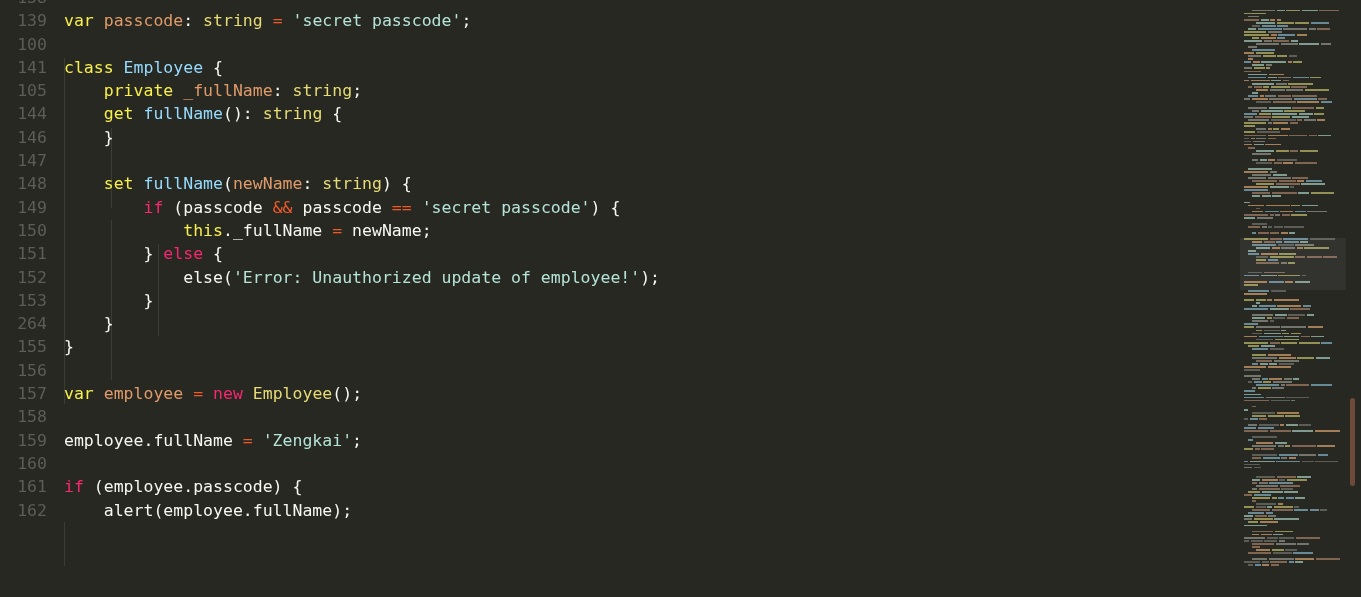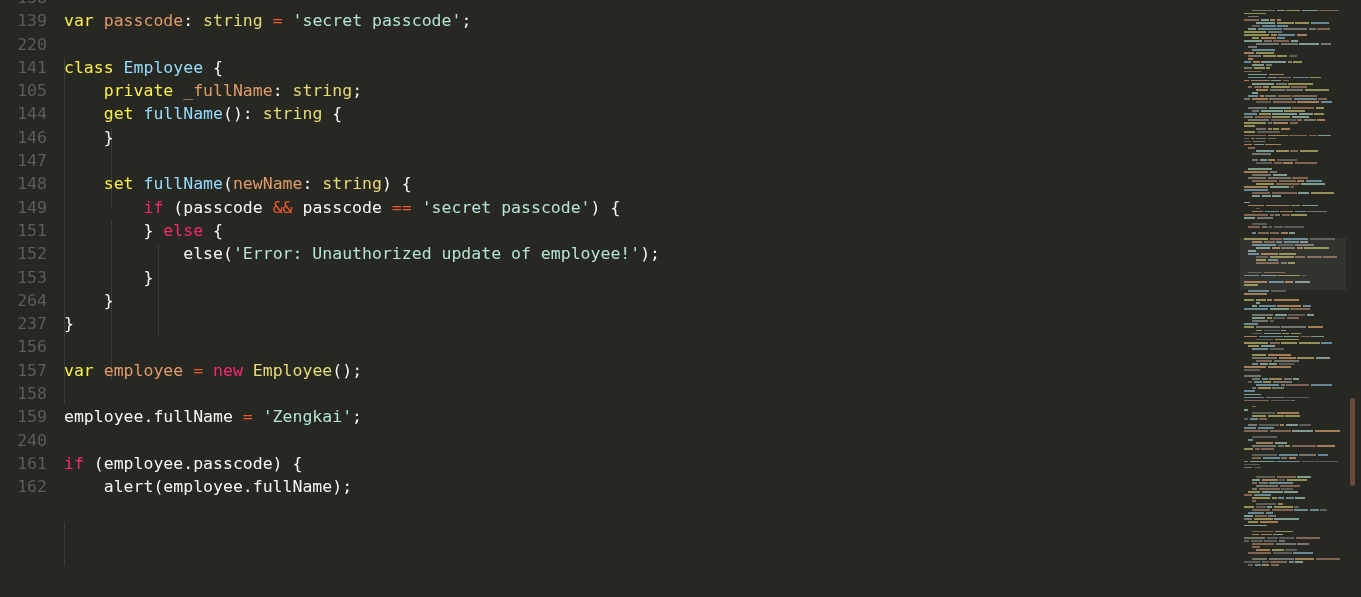--- a/index.html
+++ b/index.html
@@ -151,38 +151,39 @@
     <div class="indent-guides">
       <div class="iguide" style="left:64px;  top:58px;  height:346px;"></div>
       <div class="iguide" style="left:111px; top:128px; height:80px;"></div>
       <div class="iguide" style="left:111px; top:220px; height:160px;"></div>
       <div class="iguide" style="left:158px; top:244px; height:92px;"></div>
       <div class="iguide" style="left:64px;  top:522px; height:44px;"></div>
     </div>
     <div id="code-lines" style="margin-top: -14px;">
         <div class="code-line"><span class="gutter">138</span><span class="code-text"></span></div>
         <div class="code-line"><span class="gutter">139</span><span class="code-text"><span class="t-kw">var</span><span class="t-punc"> </span><span class="t-var">passcode</span><span class="t-punc">: </span><span class="t-type">string</span><span class="t-punc"> </span><span class="t-op">=</span><span class="t-punc"> </span><span class="t-str">'secret passcode'</span><span class="t-punc">;</span></span></div>
-        <div class="code-line"><span class="gutter">220</span><span class="code-text"></span></div>
+        <div class="code-line"><span class="gutter">100</span><span class="code-text"></span></div>
         <div class="code-line"><span class="gutter">141</span><span class="code-text"><span class="t-kw">class</span><span class="t-punc"> </span><span class="t-fn">Employee</span><span class="t-punc"> {</span></span></div>
         <div class="code-line"><span class="gutter">105</span><span class="code-text"><span class="t-punc">    </span><span class="t-kw">private</span><span class="t-punc"> </span><span class="t-var">_fullName</span><span class="t-punc">: </span><span class="t-type">string</span><span class="t-punc">;</span></span></div>
         <div class="code-line"><span class="gutter">144</span><span class="code-text"><span class="t-punc">    </span><span class="t-kw">get</span><span class="t-punc"> </span><span class="t-fn">fullName</span><span class="t-punc">(): </span><span class="t-type">string</span><span class="t-punc"> {</span></span></div>
         <div class="code-line"><span class="gutter">146</span><span class="code-text"><span class="t-punc">    }</span></span></div>
         <div class="code-line"><span class="gutter">147</span><span class="code-text"></span></div>
         <div class="code-line"><span class="gutter">148</span><span class="code-text"><span class="t-punc">    </span><span class="t-kw">set</span><span class="t-punc"> </span><span class="t-fn">fullName</span><span class="t-punc">(</span><span class="t-var">newName</span><span class="t-punc">: </span><span class="t-type">string</span><span class="t-punc">) {</span></span></div>
         <div class="code-line"><span class="gutter">149</span><span class="code-text"><span class="t-punc">        </span><span class="t-kw2">if</span><span class="t-ident"> (passcode </span><span class="t-op">&amp;&amp;</span><span class="t-ident"> passcode </span><span class="t-op">==</span><span class="t-punc"> </span><span class="t-str">'secret passcode'</span><span class="t-punc">) {</span></span></div>
+        <div class="code-line"><span class="gutter">150</span><span class="code-text"><span class="t-punc">            </span><span class="t-kw">this</span><span class="t-ident">._fullName </span><span class="t-op">=</span><span class="t-ident"> newName;</span></span></div>
         <div class="code-line"><span class="gutter">151</span><span class="code-text"><span class="t-punc">        } </span><span class="t-kw2">else</span><span class="t-punc"> {</span></span></div>
         <div class="code-line"><span class="gutter">152</span><span class="code-text"><span class="t-ident">            else(</span><span class="t-str">'Error: Unauthorized update of employee!'</span><span class="t-punc">);</span></span></div>
         <div class="code-line"><span class="gutter">153</span><span class="code-text"><span class="t-punc">        }</span></span></div>
         <div class="code-line"><span class="gutter">264</span><span class="code-text"><span class="t-punc">    }</span></span></div>
-        <div class="code-line"><span class="gutter">237</span><span class="code-text"><span class="t-punc">}</span></span></div>
+        <div class="code-line"><span class="gutter">155</span><span class="code-text"><span class="t-punc">}</span></span></div>
         <div class="code-line"><span class="gutter">156</span><span class="code-text"></span></div>
         <div class="code-line"><span class="gutter">157</span><span class="code-text"><span class="t-kw">var</span><span class="t-punc"> </span><span class="t-var">employee</span><span class="t-punc"> </span><span class="t-op">=</span><span class="t-punc"> </span><span class="t-kw2">new</span><span class="t-punc"> </span><span class="t-type">Employee</span><span class="t-punc">();</span></span></div>
         <div class="code-line"><span class="gutter">158</span><span class="code-text"></span></div>
         <div class="code-line"><span class="gutter">159</span><span class="code-text"><span class="t-ident">employee.fullName </span><span class="t-op">=</span><span class="t-punc"> </span><span class="t-str">'Zengkai'</span><span class="t-punc">;</span></span></div>
-        <div class="code-line"><span class="gutter">240</span><span class="code-text"></span></div>
+        <div class="code-line"><span class="gutter">160</span><span class="code-text"></span></div>
         <div class="code-line"><span class="gutter">161</span><span class="code-text"><span class="t-kw2">if</span><span class="t-ident"> (employee.passcode) {</span></span></div>
         <div class="code-line"><span class="gutter">162</span><span class="code-text"><span class="t-ident">    alert(employee.fullName);</span></span></div>
       </div>
   </div>
 
   <div id="minimap">
     <div id="mm-rows">
         <div class="mm-row" style="padding-left: 12px;"><span class="mm-seg" style="width: 23px; background: rgb(143, 143, 134);"></span><span class="mm-seg" style="width: 8px; background: rgb(159, 194, 181);"></span><span class="mm-seg" style="width: 14px; background: rgb(185, 180, 106);"></span><span class="mm-seg" style="width: 16px; background: rgb(159, 194, 181);"></span><span class="mm-seg" style="width: 20px; background: rgb(160, 122, 100);"></span></div>
         <div class="mm-row" style="padding-left: 4px;"><span class="mm-seg" style="width: 22px; background: rgb(185, 180, 106);"></span></div>
         <div class="mm-row" style="padding-left: 8px;"><span class="mm-seg" style="width: 11px; background: rgb(143, 143, 134);"></span></div>

